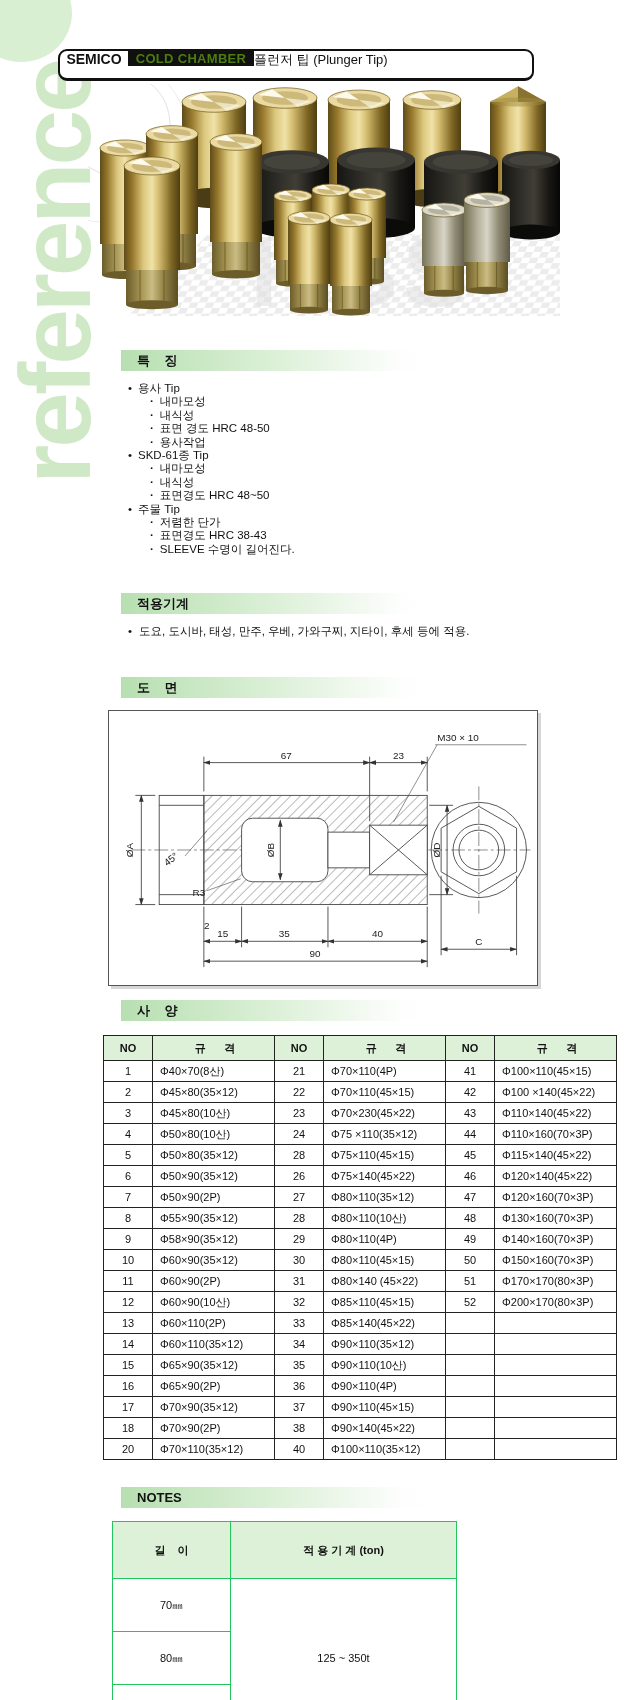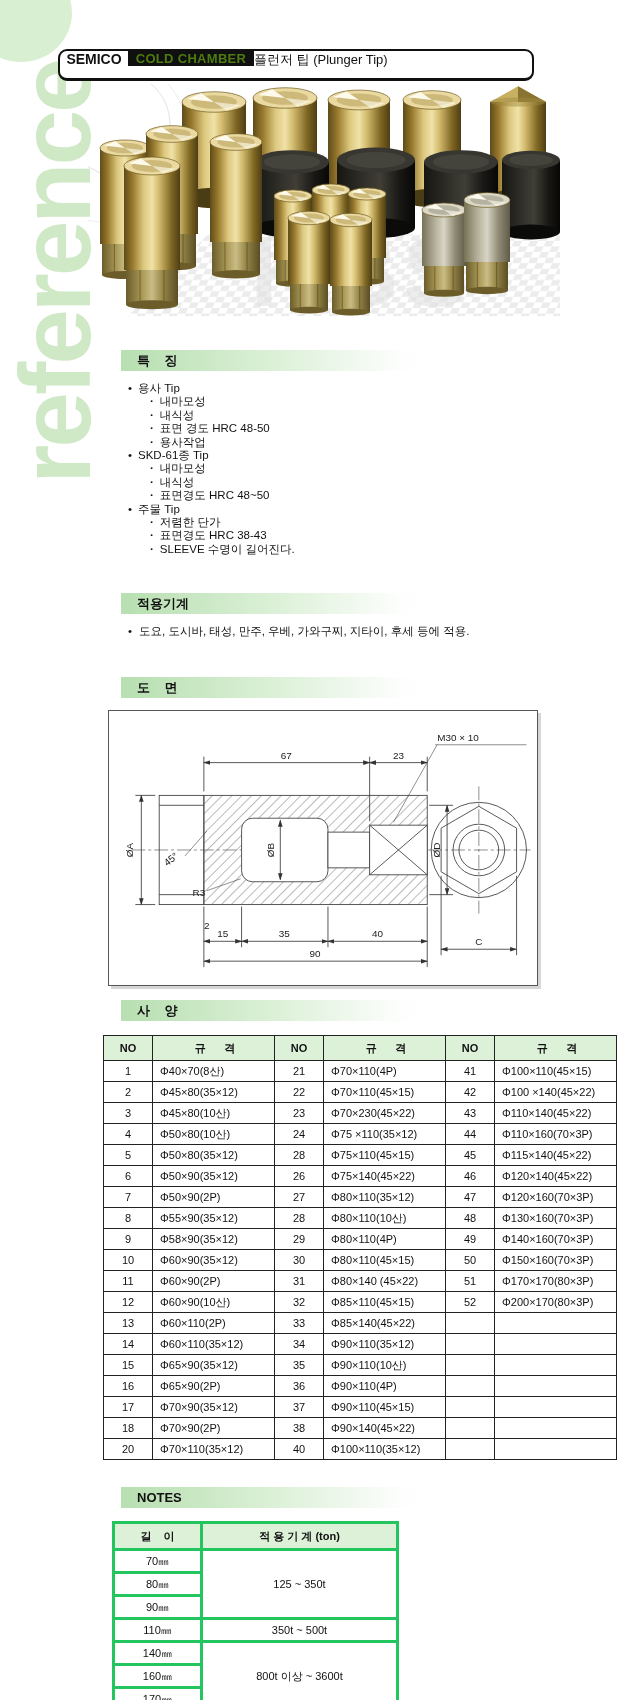--- a/index.html
+++ b/index.html
@@ -30,21 +30,21 @@
   .dwg text{font-size:10px;fill:#222;stroke:none;font-family:"Liberation Sans",sans-serif}
   table{border-collapse:collapse;background:#fff}
   .specs{position:absolute;left:103px;top:1035px}
   .specs th,.specs td{border:1px solid #222;font-size:11px;padding:0}
   .specs th{background:#ddf1d8;height:24px;white-space:pre;font-weight:bold}
   .specs td{height:20px}
   .specs .no{width:48px;text-align:center}
   .specs .sp{width:114px;text-align:left;padding-left:7px}
   .specs th.sp{text-align:center;padding-left:3px}
   .notes{position:absolute;left:112px;top:1521px}
-  .notes th,.notes td{border:3px solid #22c55e;font-size:11px;padding:0;text-align:center}
+  .notes th,.notes td{border:1px solid #22c55e;font-size:11px;padding:16px;text-align:center}
   .notes th{background:#ddf1d8;height:24px;white-space:pre;font-weight:bold}
   .notes td{height:20px}
   .notes .len{width:85px}
   .notes .ton{width:193px}
 </style>
 </head>
 <body>
 
 <div class="page">
 

